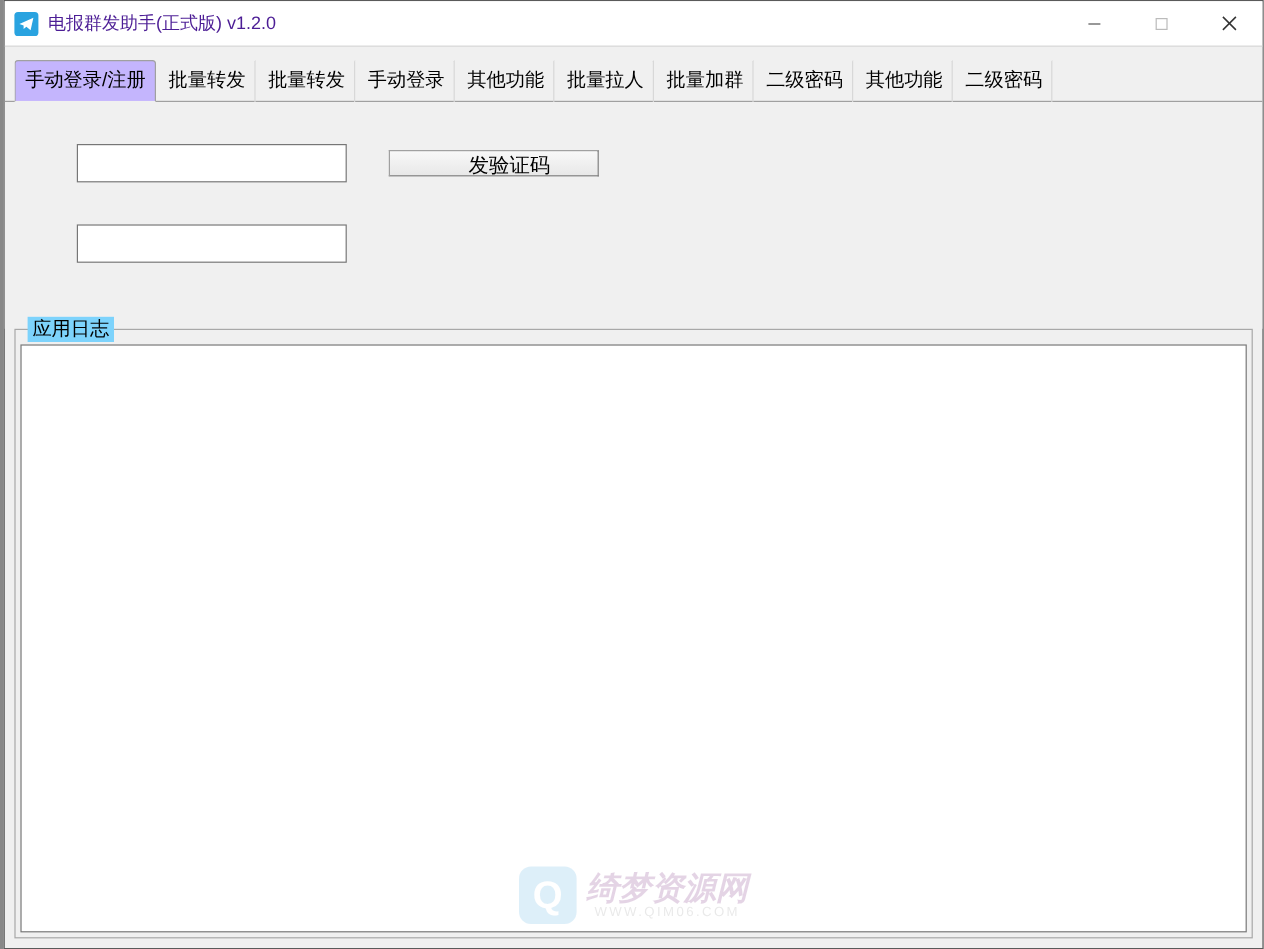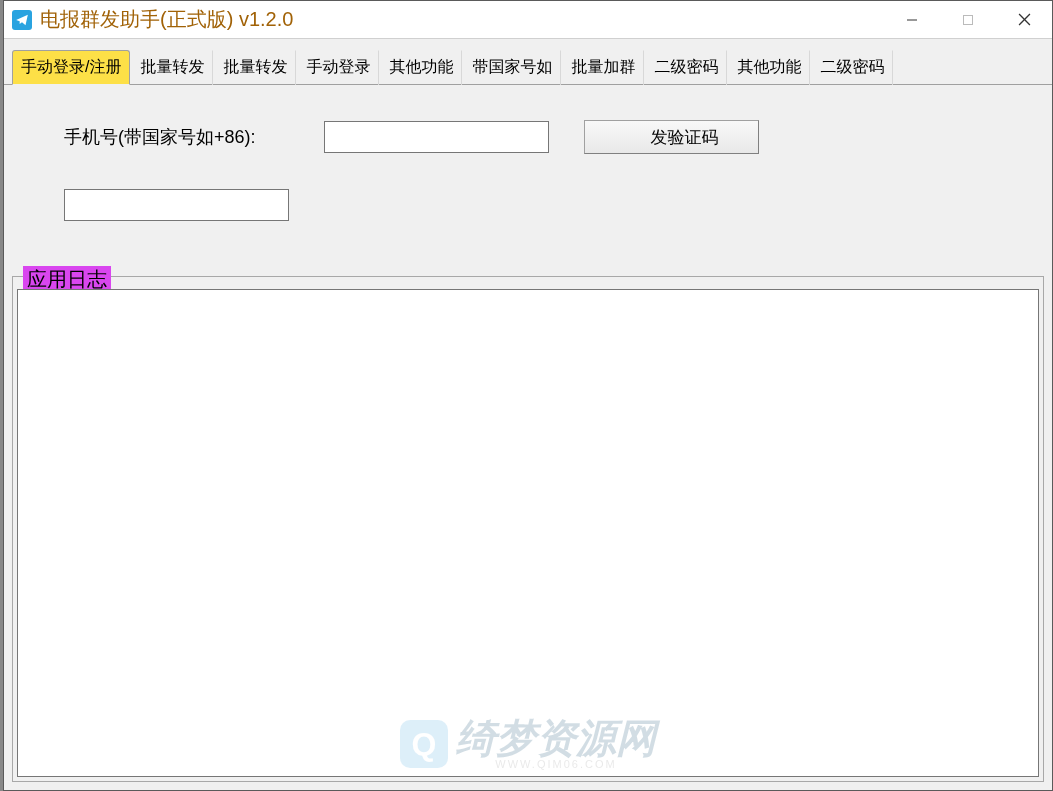--- a/index.html
+++ b/index.html
@@ -50,22 +50,22 @@
     }
     
     .app-icon svg {
       width: 14px;
       height: 14px;
       fill: white;
     }
     
     .title-text {
       flex: 1;
-      font-size: 20px;
-      color: #a16207;
+      font-size: 15px;
+      color: #4c1d95;
     }
     
     .window-controls {
       display: flex;
       height: 100%;
     }
     
     .win-btn {
       width: 56px;
       height: 100%;
@@ -97,21 +97,21 @@
       color: #000;
       border: 1px solid transparent;
       border-bottom: none;
       margin-right: 1px;
       position: relative;
       top: 1px;
       cursor: pointer;
     }
     
     .tab.active {
-      background: #fde047;
+      background: #c4b5fd;
       border: 1px solid #a0a0a0;
       border-bottom: 1px solid #f0f0f0;
       border-radius: 3px 3px 0 0;
     }
     
     .tab:not(.active) {
       border-right: 1px solid #d8d8d8;
     }
     
     .tab-content {
@@ -136,21 +136,21 @@
       height: 32px;
       border: 1px solid #767676;
       background: white;
       padding: 2px 6px;
       font-size: 15px;
       margin-right: 35px;
     }
     
     .btn {
       width: 175px;
-      height: 34px;
+      height: 22px;
       background: linear-gradient(#f8f8f8, #e8e8e8);
       border: 1px solid #808080;
       border-top-color: #a0a0a0;
       border-left-color: #a0a0a0;
       font-size: 17px;
       cursor: pointer;
       font-family: inherit;
       padding-left: 26px;
     }
     
@@ -167,23 +167,23 @@
       flex: 1;
       display: flex;
       position: relative;
       padding-top: 10px;
     }
     
     .legend {
       position: absolute;
       top: -11px;
       left: 10px;
-      background: #d946ef;
+      background: #7dd3fc;
       padding: 0 4px;
-      font-size: 20px;
+      font-size: 16px;
       color: #000;
     }
     
     .log-area {
       flex: 1;
       background: white;
       border: 1px solid #767676;
       margin: 2px 4px 4px 4px;
       position: relative;
       overflow-y: scroll;
@@ -230,24 +230,24 @@
       font-weight: bold;
       margin-right: 8px;
     }
     
     .wm-text {
       display: flex;
       flex-direction: column;
     }
     
     .wm-main {
-      font-size: 40px;
+      font-size: 27px;
       font-weight: bold;
       font-style: italic;
-      color: #0c4a6e;
+      color: #701a75;
       line-height: 1;
     }
     
     .wm-sub {
       font-size: 11px;
       color: #888;
       letter-spacing: 2px;
       text-align: center;
     }
   </style>
@@ -282,30 +282,29 @@
       </div>
     </div>
   </div>
 
   <div class="tab-strip">
     <div class="tab active">手动登录/注册</div>
     <div class="tab">批量转发</div>
     <div class="tab">批量转发</div>
     <div class="tab">手动登录</div>
     <div class="tab">其他功能</div>
-    <div class="tab">带国家号如</div>
+    <div class="tab">批量拉人</div>
     <div class="tab">批量加群</div>
     <div class="tab">二级密码</div>
     <div class="tab">其他功能</div>
     <div class="tab">二级密码</div>
   </div>
 
   <div class="tab-content">
     <div class="form-row">
-      <div class="form-label">手机号(带国家号如+86):</div>
       <input type="text" class="text-input" value="" style="">
       <button class="btn">发验证码</button>
     </div>
     <div class="form-row">
       <input type="text" class="text-input" value="" style="">
     </div>
   </div>
 
   <div class="log-section">
     <div class="fieldset">

